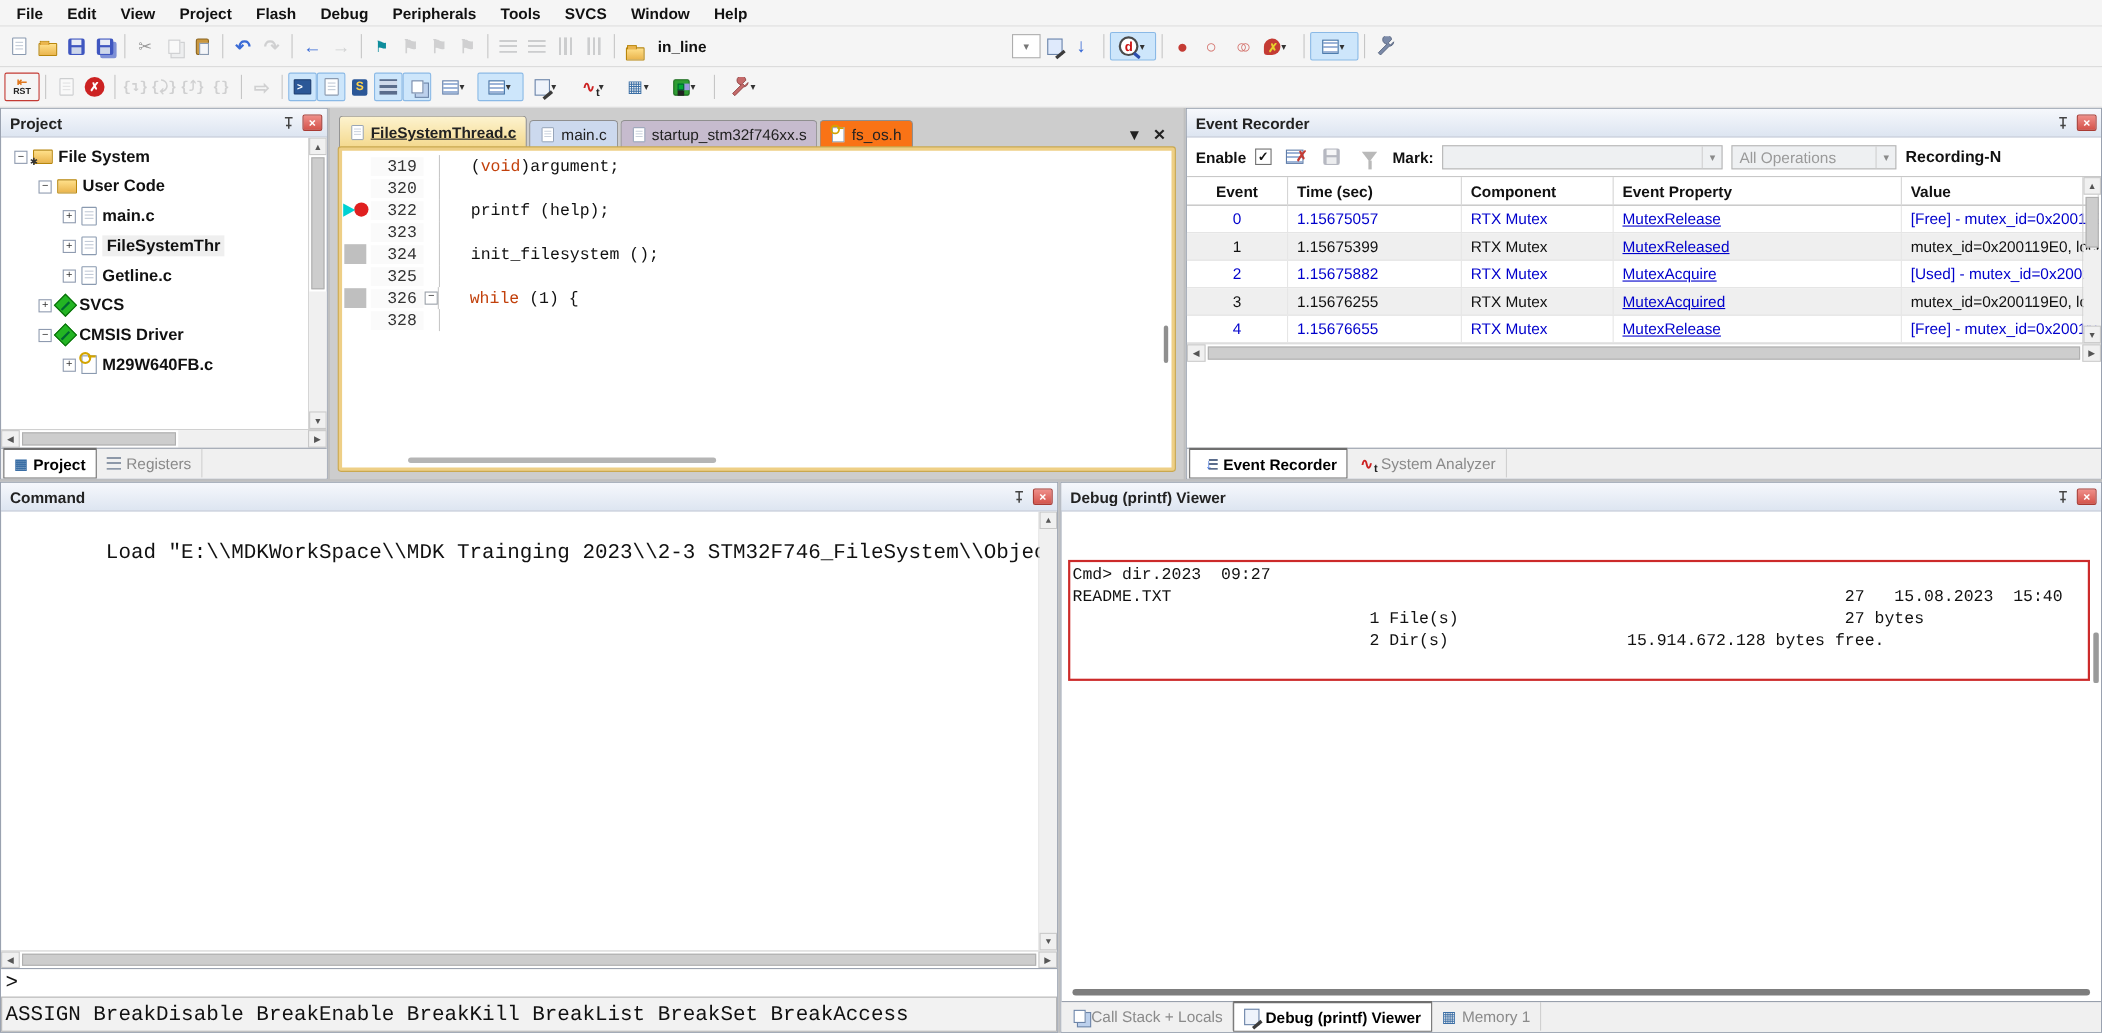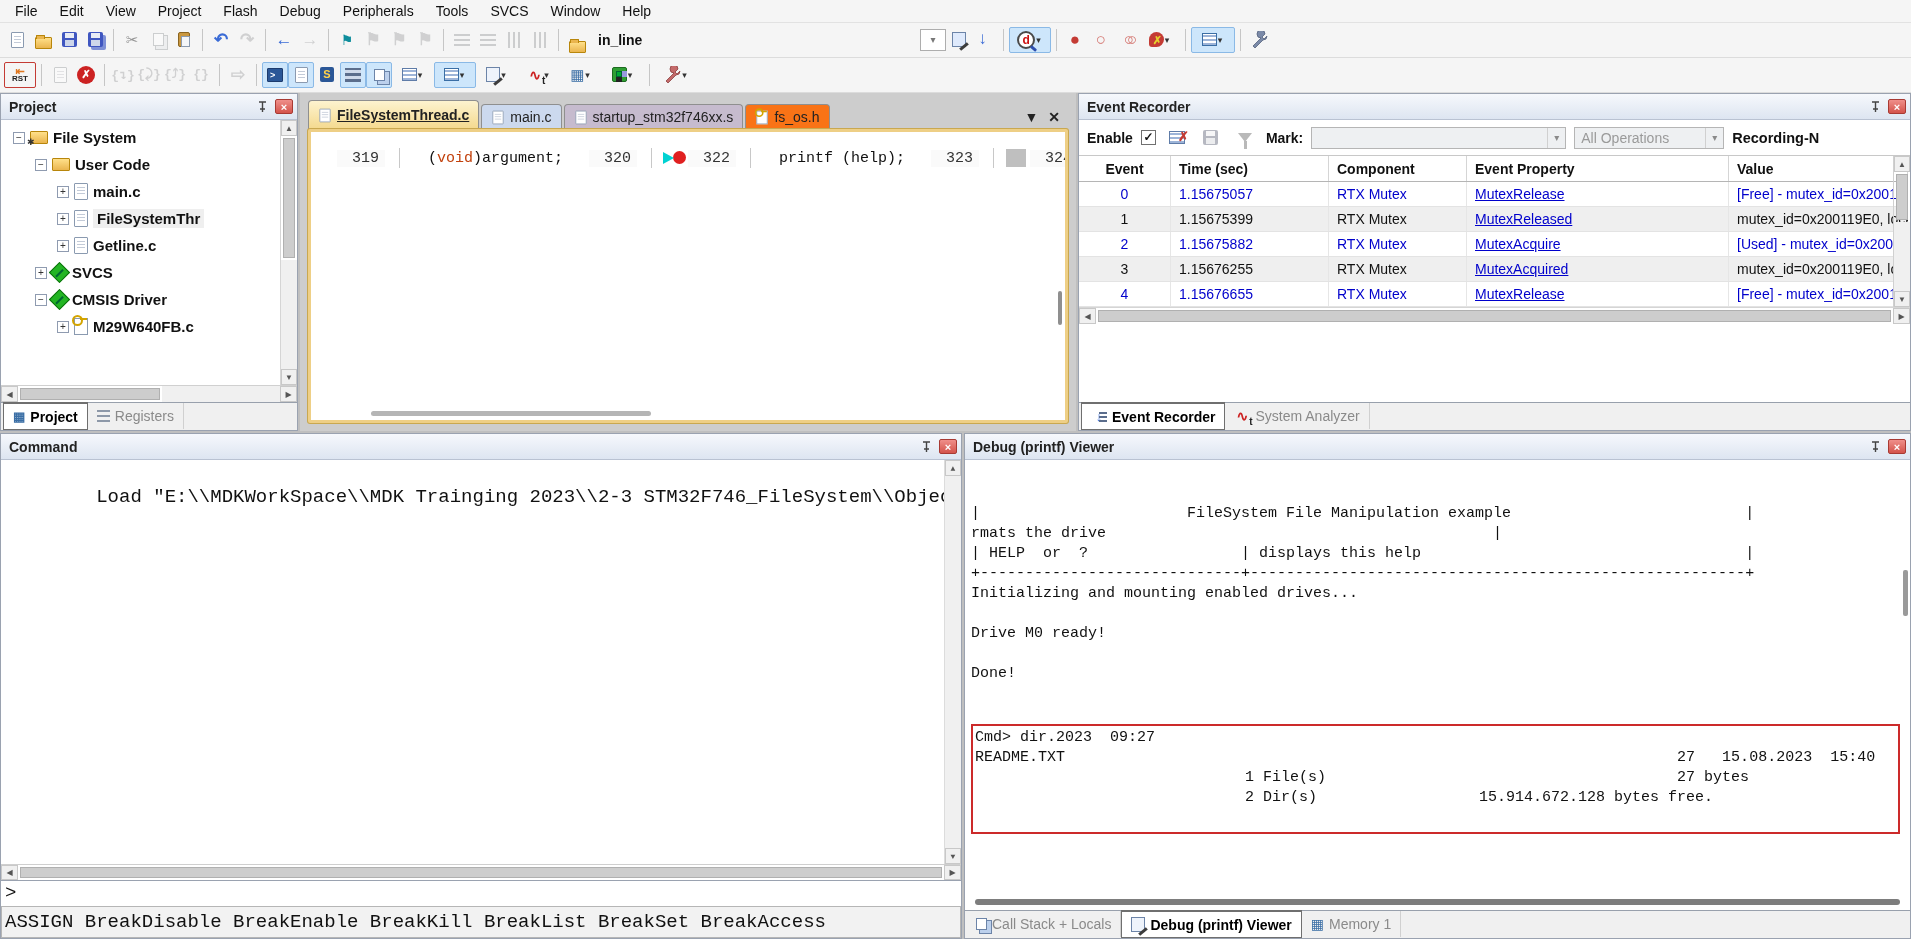--- a/index.html
+++ b/index.html
@@ -2,21 +2,21 @@
 <html><head>
 <meta charset="utf-8">
 <style>
   *{box-sizing:border-box;margin:0;padding:0}
   html,body{width:1911px;height:939px;overflow:hidden}
   body{font-family:"Liberation Sans",sans-serif;font-size:14px;background:#bfbfbf;color:#111}
   .app{width:1911px;height:939px;display:flex;flex-direction:column;background:#bfbfbf}
 
   
   .menubar{height:24px;background:#f5f5f5;display:flex;align-items:center;padding-left:4px;border-bottom:1px solid #e2e2e2}
-  .menu-item{padding:2px 11px;font-weight:400;font-size:14px;color:#111;cursor:default}
+  .menu-item{padding:2px 11px;font-weight:700;font-size:14px;color:#111;cursor:default}
   .toolbar{height:37px;background:#f5f5f5;display:flex;align-items:center;padding:0 4px;border-bottom:1px solid #dcdcdc;position:relative}
   .tb{width:26px;height:26px;display:flex;align-items:center;justify-content:center;position:relative;flex:none}
   .tb.hl{background:#cde6fb;border:1px solid #8ab9e6;border-radius:2px}
   .sep{width:1px;height:22px;background:#c6c6c6;margin:0 5px;flex:none}
   .dis{opacity:.42;filter:grayscale(.8)}
   .dd{font-size:9px;color:#333;margin:0 2px 0 1px}
   .glyph{font-size:15px;line-height:1}
   .g-blue{color:#3a6bd6;font-weight:bold;font-size:17px}
   .g-gray{color:#9aa0a8;font-weight:bold;font-size:17px}
   .g-teal{color:#0e8d9c;font-size:14px}
@@ -97,21 +97,21 @@
   .doc-tabs{height:30px;display:flex;align-items:flex-end;gap:2px;flex:none}
   .dtab{height:25px;display:flex;align-items:center;gap:5px;padding:0 9px;border:1px solid #8f8f8f;border-bottom:none;border-radius:4px 4px 0 0;font-size:14px;color:#222}
   .dtab .dlbl{white-space:nowrap}
   .dtab.c-active{background:linear-gradient(#fdf3cf,#f4d98e);height:29px;font-weight:bold}
   .dtab.c-active .dlbl{text-decoration:underline}
   .dtab.c-blue{background:#ccd9ee}
   .dtab.c-purple{background:#c6bbce}
   .dtab.c-green{background:#f97316}
   .doc-tab-btns{margin-left:auto;display:flex;align-items:center;gap:10px;padding:0 8px 4px 0;color:#222;font-weight:bold}
   .doc-frame{flex:1;border:3px solid #eecf86;background:#fff;border-radius:2px;display:flex;flex-direction:column;min-height:0;box-shadow:0 0 0 1px #c9a850}
-  .code-view{flex:1;display:flex;overflow:hidden;position:relative;padding-top:16px;font-family:"Liberation Mono",monospace;font-size:15px}
+  .code-view{flex:1;display:flex;flex-direction:column;overflow:hidden;position:relative;padding-top:4px;font-family:"Liberation Mono",monospace;font-size:15px}
   .cline{height:20px;display:flex;align-items:center;flex:none}
   .cmargin{width:26px;flex:none;position:relative;height:20px}
   .cblock{position:absolute;left:2px;top:1px;width:20px;height:18px;background:#bfbfbf}
   .cmark-circle{position:absolute;left:11px;top:3px;width:13px;height:13px;border-radius:50%;background:#e02020}
   .cmark-arrow{position:absolute;left:1px;top:4px;width:0;height:0;border-top:6px solid transparent;border-bottom:6px solid transparent;border-left:11px solid #00d2d2}
   .cnum{width:48px;flex:none;text-align:right;padding-right:6px;color:#333;background:#fafafa}
   .cfold{width:12px;height:12px;border:1px solid #9aa0a8;background:#fff;font-size:10px;line-height:10px;text-align:center;color:#333;margin-left:1px;flex:none}
   .cfold-sp{width:14px;flex:none}
   .csep{width:1px;background:#c8c8c8;align-self:stretch;flex:none}
   .ctext{flex:1;padding-left:10px;white-space:pre;position:relative}
@@ -732,30 +732,20 @@
         <span class="pinbtn">
             <svg width="11" height="12">
               <path d="M2 1h7M5.5 1v7M3 8h5M5.5 8v3" stroke="#444" stroke-width="1.4" fill="none"></path>
             </svg>
           </span>
         <span class="closebtn">
             <span>×</span>
           </span>
       </div>
       <div class="console">
-        <pre id="console-pre">|                       FileSystem File Manipulation example                          |
-rmats the drive                                           |
-| HELP  or  ?                 | displays this help                                    |
-+-----------------------------+-------------------------------------------------------+
-Initializing and mounting enabled drives...
-
-Drive M0 ready!
-
-Done!
-</pre>
         <div class="redbox"><pre id="dir-pre">Cmd&gt; dir.2023  09:27
 README.TXT                                                                    27   15.08.2023  15:40
                               1 File(s)                                       27 bytes
                               2 Dir(s)                  15.914.672.128 bytes free.</pre></div>
         <span class="con-vthumb"></span>
       </div>
       <div class="dv-hscroll">
           <span class="thumb"></span>
         </div>
       <div class="tabbar">

